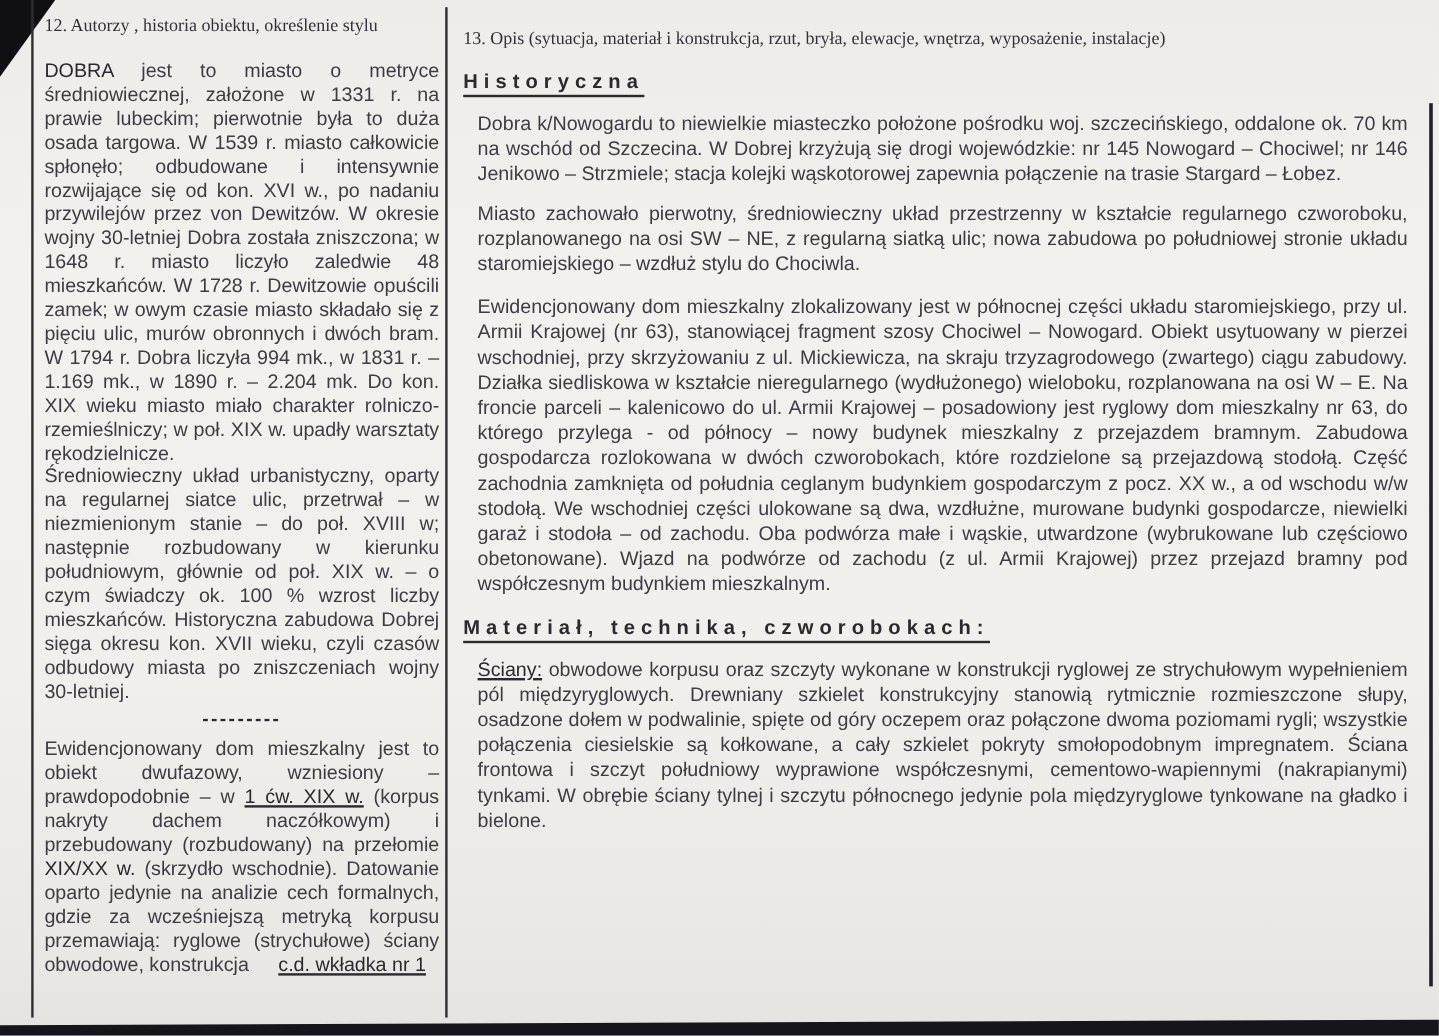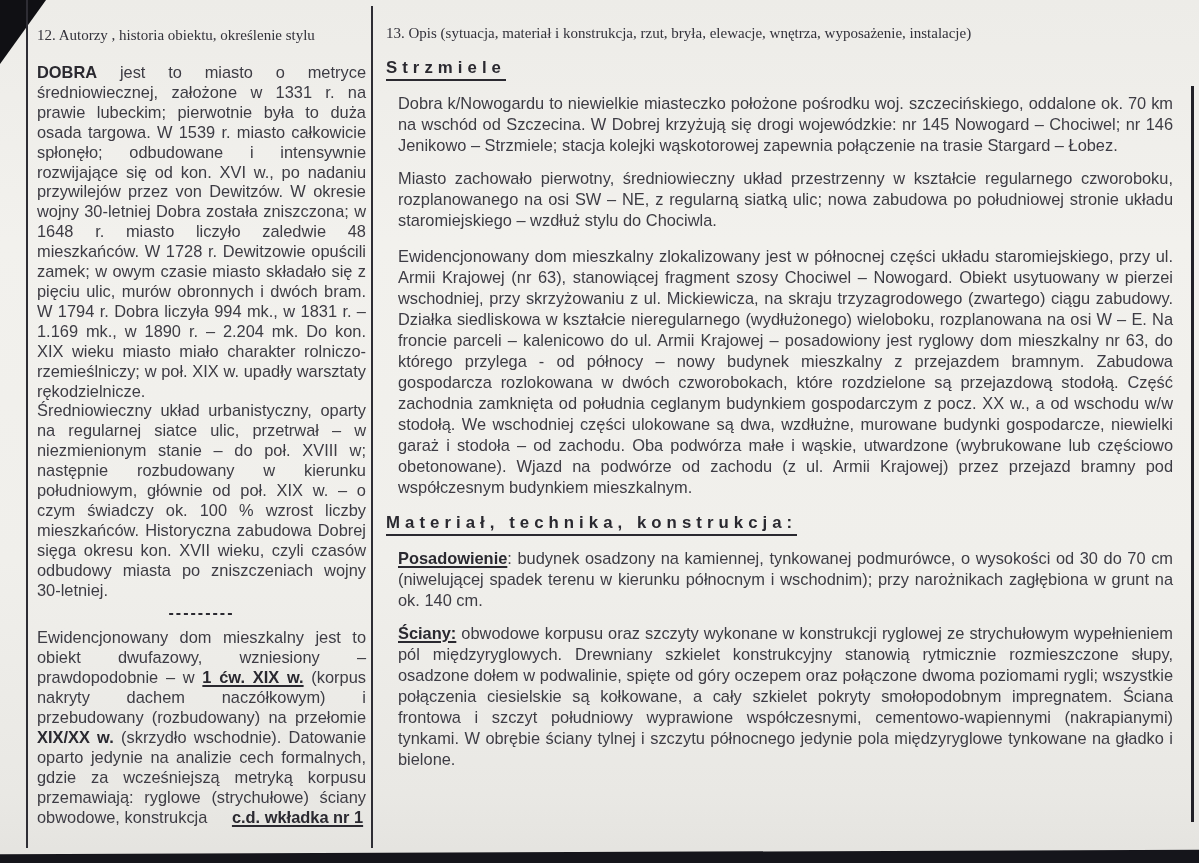--- a/index.html
+++ b/index.html
@@ -21,32 +21,32 @@
   }
   .vline { position: absolute; background: #2e2d34; width: 2px; }
   .vline-left  { left: 26px;  top: 0;    height: 848px; }
   .vline-mid   { left: 371px; top: 6px;  height: 842px; }
   .vline-right { left: 1191px; top: 86px; height: 736px; width: 3px; background: #222128; }
   .bottom-bar {
     position: absolute; left: -6px; right: -6px; bottom: -3px; height: 14px;
     background: #15151b; transform: rotate(-0.22deg);
   }
   
-  .col-left  { position: absolute; left: 37px;  top: 26px; width: 329px; color: #3d3c44; }
+  .col-left  { position: absolute; left: 37px;  top: 13px; width: 329px; color: #3d3c44; }
   .col-right { position: absolute; left: 386px; top: 24px; width: 799px; color: #3d3c44; }
   .serif-hdr {
     font-family: "Liberation Serif", serif;
     font-size: 15px; line-height: 19px; color: #32313a;
   }
   .col-left  .serif-hdr { margin-bottom: 18px; }
   .col-right .serif-hdr { margin-bottom: 14px; }
   
   .body-l { font-size: 16.4px; line-height: 19.9px; text-align: justify; margin: 0; }
   .body-r { font-size: 16.4px; line-height: 21px;   text-align: justify; margin: 12px; }
-  .b { font-weight: bold; color: #2a2930; }
+  .b { font-weight: normal; color: #2a2930; }
   .u { text-decoration: underline; text-decoration-thickness: 2px; text-underline-offset: 2px; }
   .dashes {
     text-align: center; font-weight: bold; letter-spacing: 2px;
     line-height: 19.9px; margin: 3px 0 5px; color: #2a2930;
   }
   
   .sec { margin-top: 15px; }
   .sec:first-of-type { margin-top: 2px; }
   .sec-title { margin: 0 0 12px 0; }
   .sec-title-text {
@@ -77,32 +77,31 @@
 
     <div class="dashes">---------</div>
 
     <p class="body-l"><span>Ewidencjonowany dom mieszkalny jest to obiekt dwufazowy, wzniesiony – prawdopodobnie – w </span><span class="b u">1 ćw. XIX w.</span><span> (korpus nakryty dachem naczółkowym) i przebudowany (rozbudowany) na przełomie </span><span class="b">XIX/XX w.</span><span> (skrzydło wschodnie). Datowanie oparto jedynie na analizie cech formalnych, gdzie za wcześniejszą metryką korpusu przemawiają: ryglowe (strychułowe) ściany obwodowe, konstrukcja </span><span class="b u gap-ref">c.d. wkładka nr 1</span></p>
   </div>
 
   <div class="col-right">
     <div class="serif-hdr">13. Opis  (sytuacja, materiał  i konstrukcja, rzut,  bryła,  elewacje, wnętrza, wyposażenie, instalacje)</div>
 
     <div class="sec">
-      <div class="sec-title"><span class="sec-title-text">Strzmiele</span></div>
+      <div class="sec-title"><span class="sec-title-text">Historyczna</span></div>
       <p class="body-r">Dobra k/Nowogardu to niewielkie miasteczko położone pośrodku woj. szczecińskiego, oddalone ok. 70 km na wschód od Szczecina. W Dobrej krzyżują się drogi wojewódzkie: nr 145 Nowogard – Chociwel; nr 146 Jenikowo – Strzmiele; stacja kolejki wąskotorowej zapewnia połączenie na trasie Stargard – Łobez.</p>
       <p class="body-r">Miasto zachowało pierwotny, średniowieczny układ przestrzenny w kształcie regularnego czworoboku, rozplanowanego na osi SW – NE, z regularną siatką ulic; nowa zabudowa po południowej stronie układu staromiejskiego – wzdłuż stylu do Chociwla.</p>
     </div>
 
     <div class="sec">
       <p class="body-r">Ewidencjonowany dom mieszkalny zlokalizowany jest w północnej części układu staromiejskiego, przy ul. Armii Krajowej (nr 63), stanowiącej fragment szosy Chociwel – Nowogard. Obiekt usytuowany w pierzei wschodniej, przy skrzyżowaniu z ul. Mickiewicza, na skraju trzyzagrodowego (zwartego) ciągu zabudowy. Działka siedliskowa w kształcie nieregularnego (wydłużonego) wieloboku, rozplanowana na osi W – E. Na froncie parceli – kalenicowo do ul. Armii Krajowej – posadowiony jest ryglowy dom mieszkalny nr 63, do którego przylega - od północy – nowy budynek mieszkalny z przejazdem bramnym. Zabudowa gospodarcza rozlokowana w dwóch czworobokach, które rozdzielone są przejazdową stodołą. Część zachodnia zamknięta od południa ceglanym budynkiem gospodarczym z pocz. XX w., a od wschodu w/w stodołą. We wschodniej części ulokowane są dwa, wzdłużne, murowane budynki gospodarcze, niewielki garaż i stodoła – od zachodu. Oba podwórza małe i wąskie, utwardzone (wybrukowane lub częściowo obetonowane). Wjazd na podwórze od zachodu (z ul. Armii Krajowej) przez przejazd bramny pod współczesnym budynkiem mieszkalnym.</p>
     </div>
 
     <div class="sec">
-      <div class="sec-title"><span class="sec-title-text">Materiał, technika, konstrukcja:</span></div>
+      <div class="sec-title"><span class="sec-title-text">Materiał, technika, czworobokach:</span></div>
 
-      <p class="body-r"><span class="b u">Posadowienie</span><span>: budynek osadzony na kamiennej, tynkowanej podmurówce, o wysokości od 30 do 70 cm (niwelującej spadek terenu w kierunku północnym i wschodnim); przy narożnikach zagłębiona w grunt na ok. 140 cm.</span></p>
 
       <p class="body-r"><span class="b u">Ściany:</span><span> obwodowe korpusu oraz szczyty wykonane w konstrukcji ryglowej ze strychułowym wypełnieniem pól międzyryglowych. Drewniany szkielet konstrukcyjny stanowią rytmicznie rozmieszczone słupy, osadzone dołem w podwalinie, spięte od góry oczepem oraz połączone dwoma poziomami rygli; wszystkie połączenia ciesielskie są kołkowane, a cały szkielet pokryty smołopodobnym impregnatem. Ściana frontowa i szczyt południowy wyprawione współczesnymi, cementowo-wapiennymi (nakrapianymi) tynkami. W obrębie ściany tylnej i szczytu północnego jedynie pola międzyryglowe tynkowane na gładko i bielone.</span></p>
 
     </div>
   </div>
 
 </div>
 
 </body></html>

